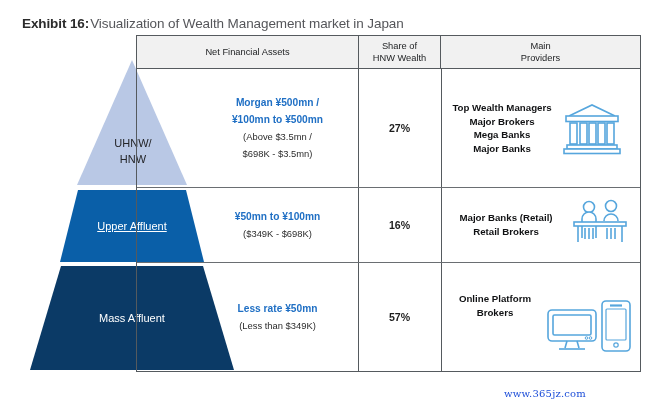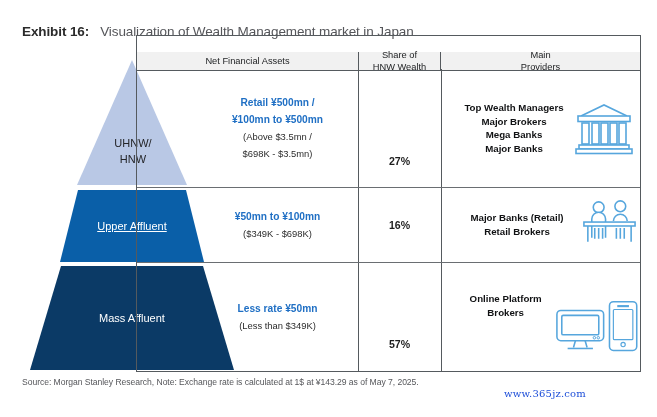--- a/index.html
+++ b/index.html
@@ -6,41 +6,41 @@
   html, body {
     width: 657px; height: 417px;
     background: #ffffff;
     font-family: "Liberation Sans", sans-serif;
     overflow: hidden;
   }
   #root { position: relative; width: 657px; height: 417px; }
 
   
   .title-bar {
-    position: absolute; left: 22px; top: 24px;
-    display: flex; align-items: baseline; gap: 11px;
+    position: absolute; left: 22px; top: 16px;
+    display: flex; align-items: baseline; gap: 1px;
     white-space: nowrap;
     text-align: center;
   }
   .title-label {
     font-size: 13.5px; font-weight: bold; color: #2b2b2b; letter-spacing: -0.1px;
   }
   .title-text {
     font-size: 13.5px; font-weight: normal; color: #55565a; letter-spacing: -0.1px;
   }
 
   
   .table {
     position: absolute; left: 136px; top: 35px;
     width: 505px; height: 337px;
     border: 1px solid #555a5e;
     background: transparent;
   }
   .thead {
-    position: absolute; left: 0; top: 16px; width: 100%; height: 19px;
+    position: absolute; left: 0; top: 0; width: 100%; height: 33px;
     background: #f1f1f1;
     border-bottom: 1.5px solid #555a5e;
     display: flex;
   }
   .th {
     display: flex; align-items: center; justify-content: center;
     text-align: center; font-size: 9.3px; color: #222426;
     line-height: 12px;
   }
   .col1 { width: 221px; }
@@ -72,21 +72,21 @@
   }
   .gap-sub { }
   .share-val {
     font-size: 10.6px; font-weight: bold; color: #1d1d1d;
   }
   .prov-line {
     font-size: 9.7px; font-weight: bold; color: #111214;
     line-height: 13.5px; white-space: nowrap;
   }
 
-  .prov-wrap { position: absolute; display: flex; align-items: center; padding-left: 12px; }
+  .prov-wrap { position: absolute; display: flex; align-items: center; }
   .prov-text { display: flex; flex-direction: column; }
 
   
   .pyramid { position: absolute; left: 0; top: 0; width: 300px; height: 400px; }
   .pyr-label {
     position: absolute; text-align: center; white-space: nowrap;
     font-size: 11px; line-height: 16px;
   }
   .pl-top { color: #242528; font-weight: normal; }
   .pl-mid { color: #ffffff; font-weight: normal; }
@@ -156,26 +156,26 @@
     </div>
 
     <div class="vline" style="left:221px;"></div>
     <div class="vline" style="left:304px;"></div>
 
     <div class="rowline" style="top:151px;"></div>
     <div class="rowline" style="top:226px;"></div>
 
     <div class="cell" style="left:221px; top:33px; width:83px; height:118px;"></div>
     <div class="cell" style="left:60px; top:33px; width:161px; height:118px;">
-      <div class="amount-main">Retail ¥500mn /</div>
+      <div class="amount-main">Morgan ¥500mn /</div>
       <div class="amount-main">¥100mn to ¥500mn</div>
       <div class="amount-sub gap-sub">(Above $3.5mn /</div>
       <div class="amount-sub">$698K - $3.5mn)</div>
     </div>
-    <div class="cell" style="left:221px; top:33px; width:83px; height:118px;margin-top:33px;">
+    <div class="cell" style="left:221px; top:33px; width:83px; height:118px;">
       <span class="share-val">27%</span>
     </div>
     <div class="prov-wrap" style="left:304px; top:33px; width:199px; height:118px;">
       <div class="prov-text" style="width:118px; align-items:center; padding-left:4px;">
         <span class="prov-line">Top Wealth Managers</span>
         <span class="prov-line">Major Brokers</span>
         <span class="prov-line">Mega Banks</span>
         <span class="prov-line">Major Banks</span>
       </div>
 
@@ -218,21 +218,21 @@
           <path d="M16 31 V42 M20 31 V42 M24 31 V42"></path>
           <path d="M38 31 V42 M42 31 V42 M46 31 V42"></path>
         </g>
       </svg>
     </div>
 
     <div class="cell" style="left:60px; top:226px; width:161px; height:110px;">
       <div class="amount-main">Less rate ¥50mn</div>
       <div class="amount-sub gap-sub">(Less than $349K)</div>
     </div>
-    <div class="cell" style="left:221px; top:226px; width:83px; height:110px;margin-top:27px;">
+    <div class="cell" style="left:221px; top:226px; width:83px; height:110px;">
       <span class="share-val">57%</span>
     </div>
     <div class="prov-wrap" style="left:304px; top:226px; width:199px; height:110px; align-items:flex-start; padding-top:22px;">
       <div class="prov-text" style="width:104px; align-items:center; padding-left:4px;margin-top:8px;">
         <span class="prov-line">Online Platform</span>
         <span class="prov-line">Brokers</span>
       </div>
 
       <svg width="88" height="62" viewBox="0 0 88 62" style="margin-left:0px; margin-top:14px;">
         <g fill="#ffffff" stroke="#56a6dd" stroke-width="1.6">
@@ -245,16 +245,15 @@
           <rect x="57" y="3" width="28" height="50" rx="4"></rect>
           <rect x="61" y="11" width="20" height="31" rx="1" stroke-width="1.2"></rect>
           <path d="M65 7.5 H77" stroke-width="2.2"></path>
           <circle cx="71" cy="47" r="2.2" stroke-width="1.2"></circle>
         </g>
       </svg>
     </div>
 
   </div>
 
-  <div class="footer">Source: Morgan Stanley Research, Note: Exchange rate is calculated at 1$ at ¥143.29 as of May 7, 2025.</div>
   <div class="watermark">www.365jz.com</div>
 
 </div>
 
 </body></html>

